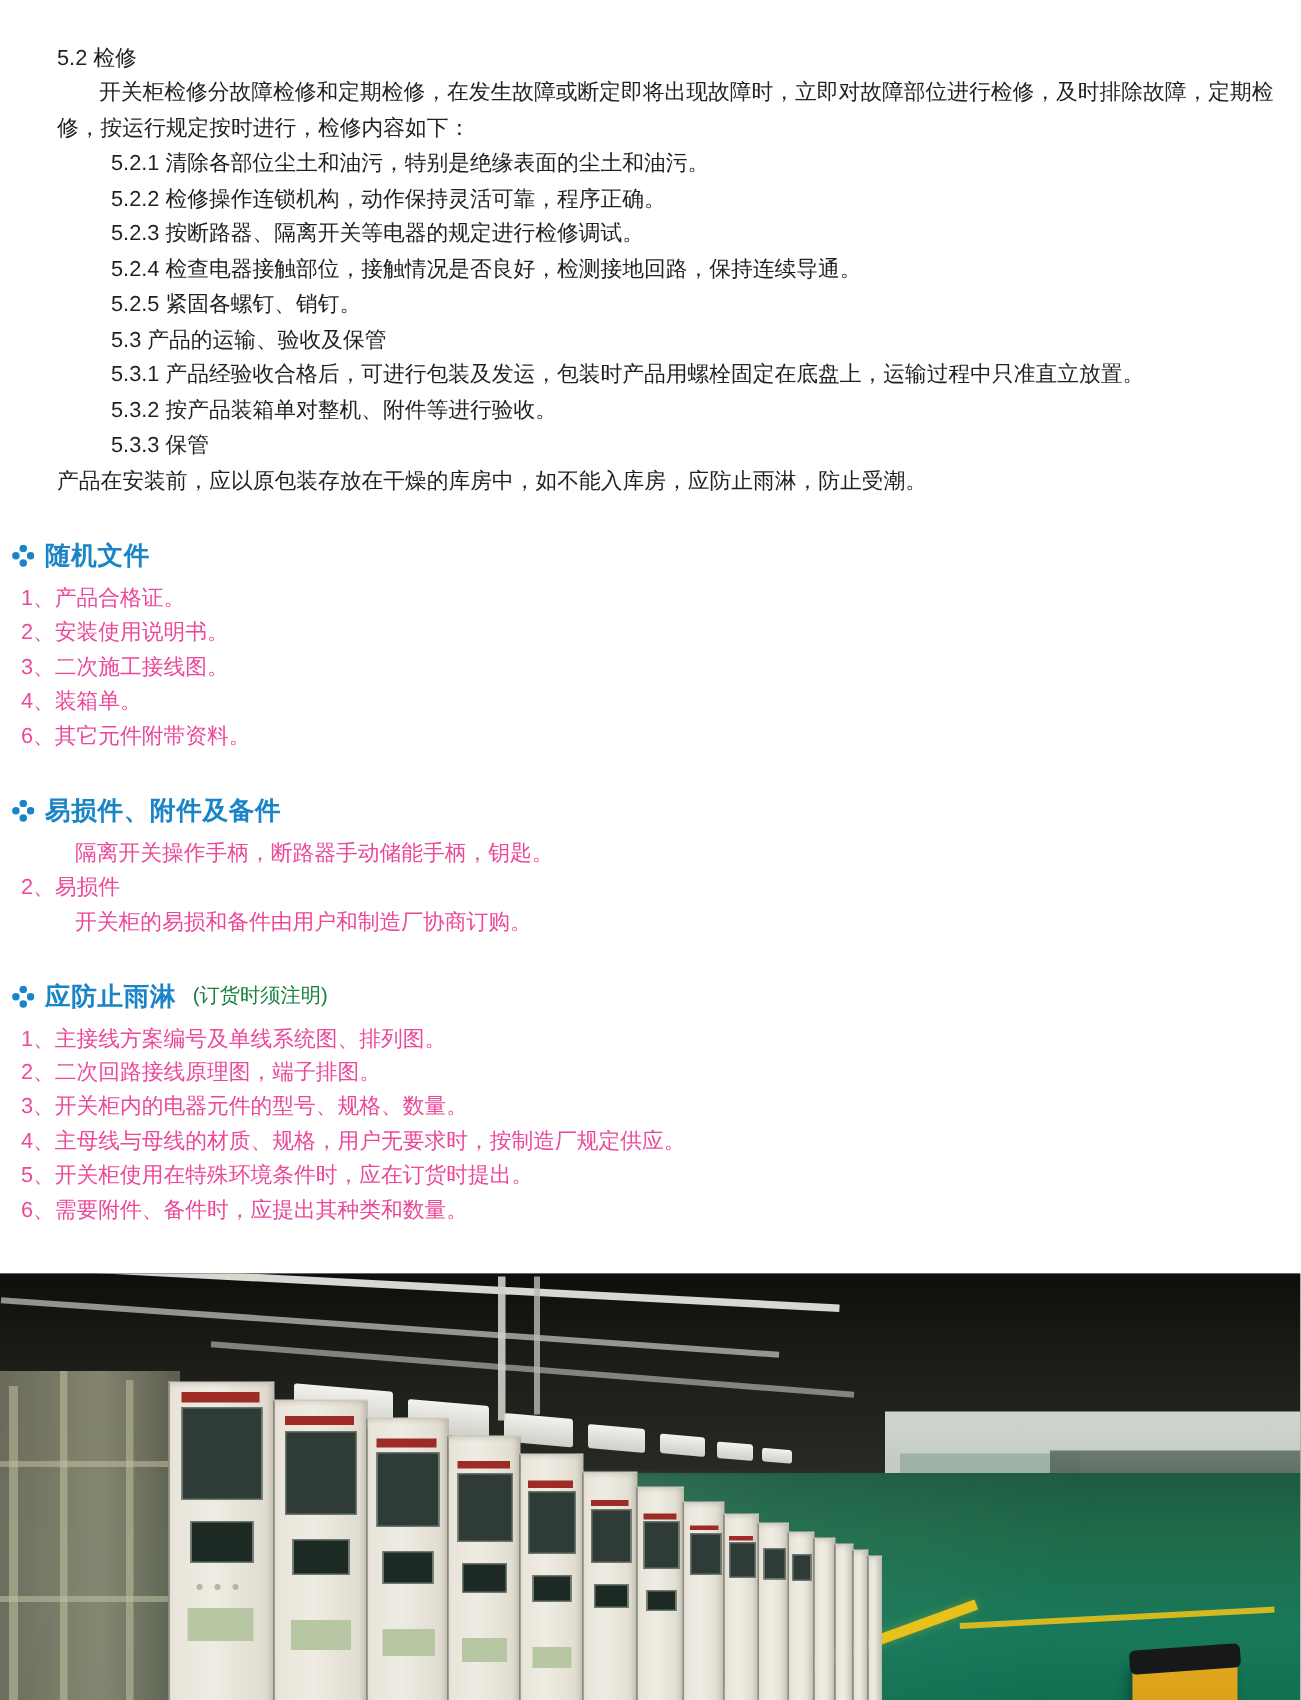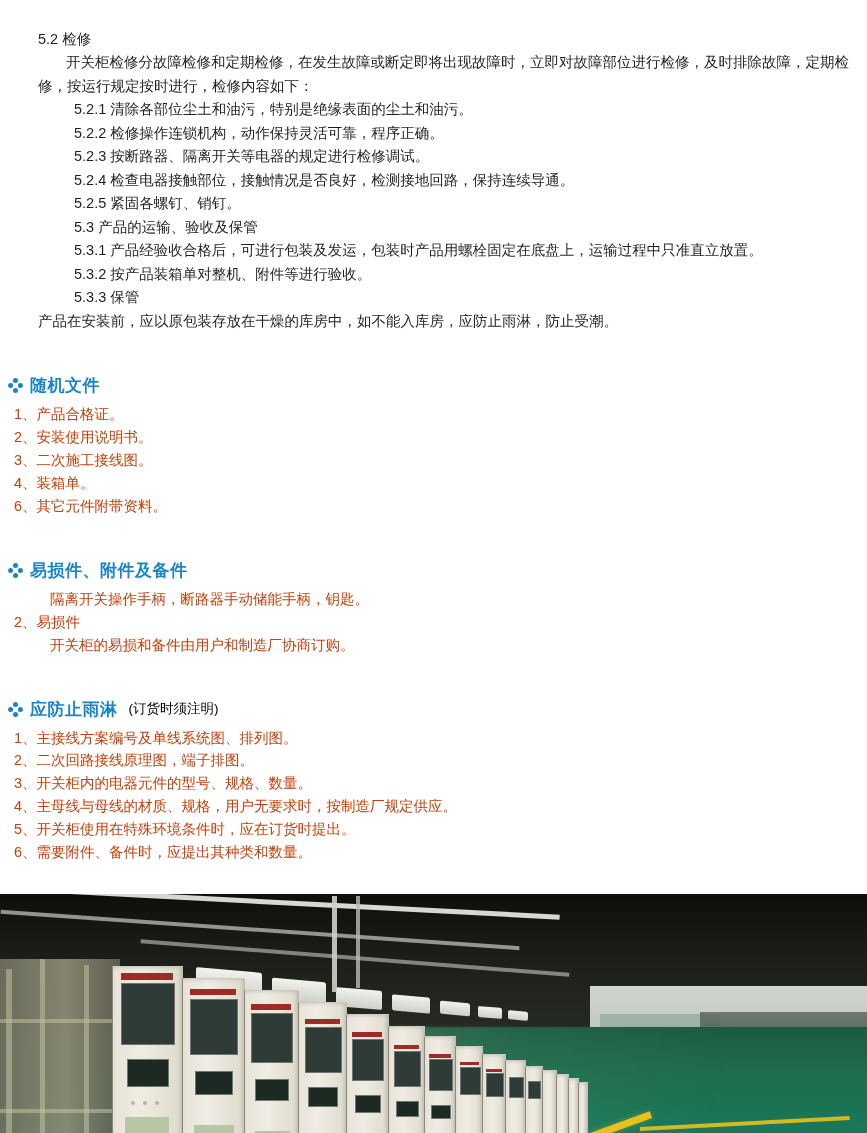--- a/index.html
+++ b/index.html
@@ -39,50 +39,50 @@
     padding-left: 14px;
   }
   .indent-hh {
     padding-left: 50px;
   }
   
   .section-head {
     display: flex;
     align-items: center;
     gap: 7px;
-    margin: 41px 0 6px 8px;
+    margin: 26px 0 6px 8px;
   }
   .flower {
     width: 15px;
     height: 15px;
     flex: 0 0 15px;
     position: relative;
     display: inline-block;
   }
   .flower svg { display: block; }
   .sec-title {
     font-size: 17px;
     font-weight: bold;
     color: #1a84c8;
     letter-spacing: 0.5px;
   }
   .sec-sub {
     font-size: 13.5px;
-    color: #000000;
+    color: #15803d;
     font-weight: normal;
     margin-left: 4px;
   }
   .list {
     margin: 0;
     padding: 0 12px 0 14px;
   }
   .list .item {
     font-size: 14.5px;
     line-height: 1.58;
-    color: #c2410c;
+    color: #ec4899;
   }
   .sub-indent {
     padding-left: 36px;
   }
 
   
   .photo-wrap {
     margin: 30px 0 0 0;
     width: 867px;
     height: 365px;

